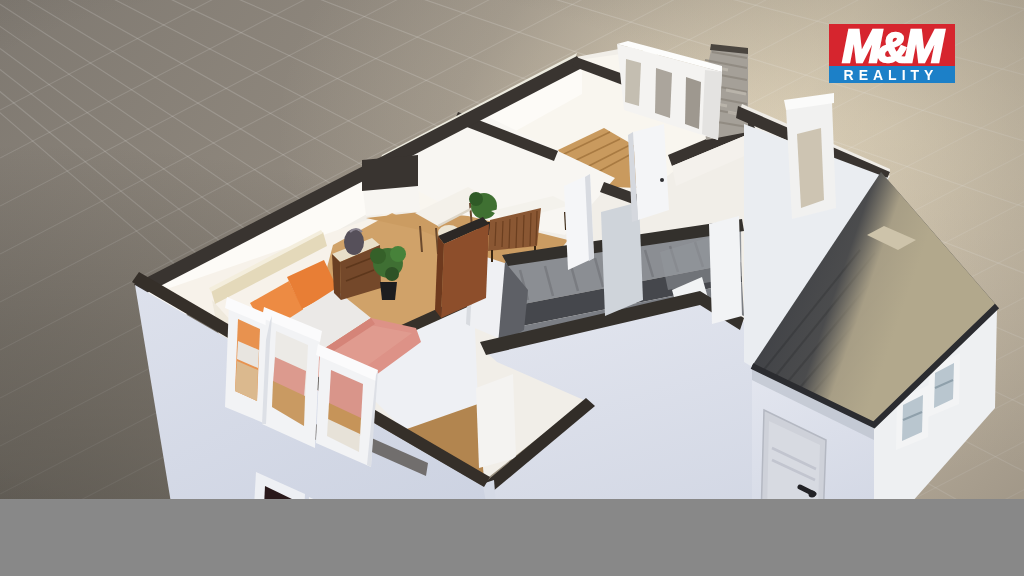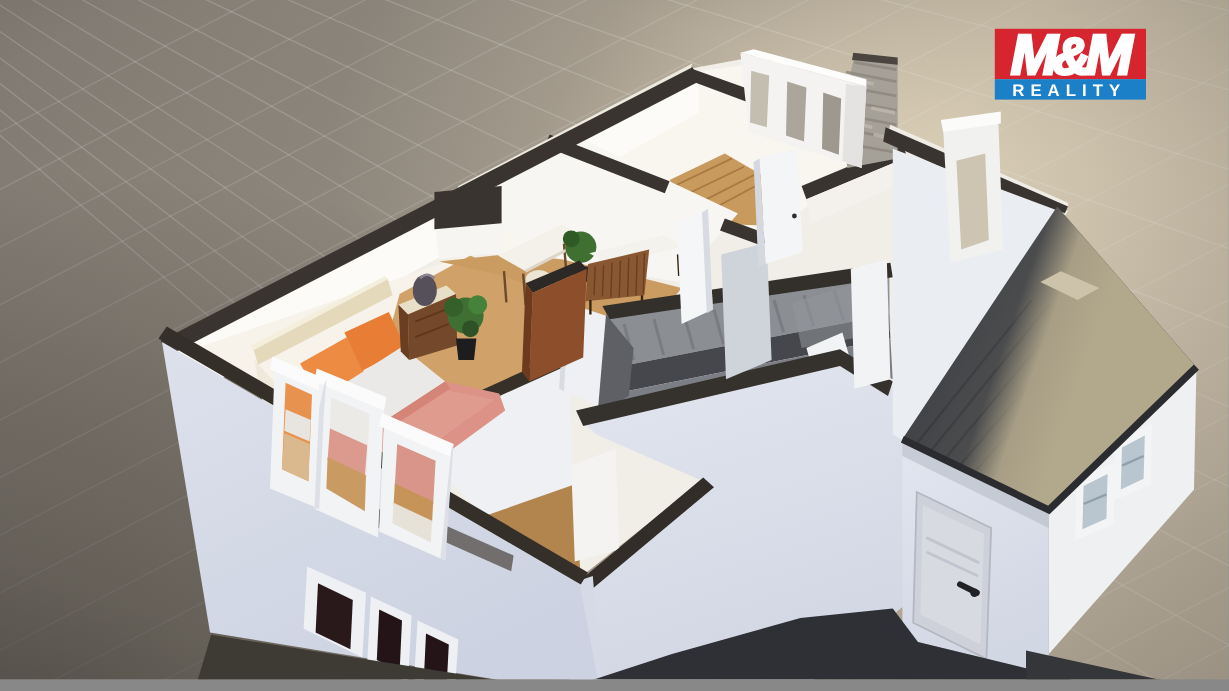--- a/index.html
+++ b/index.html
@@ -1,15 +1,15 @@
 <!DOCTYPE html>
 <html><head><meta charset="utf-8">
 <style>
 html,body{margin:0;padding:0;background:#888;}
-#stage{position:relative;width:1024px;height:566px;overflow:hidden;font-family:"Liberation Sans",sans-serif;}
+#stage{position:relative;width:1024px;height:499px;overflow:hidden;font-family:"Liberation Sans",sans-serif;}
 </style></head>
 <body>
 <div id="stage">
 <svg width="1024" height="576" viewBox="0 0 1024 576">
 <defs>
 <linearGradient id="bgGrad" x1="0" y1="0" x2="1" y2="0.35">
  <stop offset="0" stop-color="#7f7971"></stop>
  <stop offset="0.45" stop-color="#938b80"></stop>
  <stop offset="0.75" stop-color="#cdc1ab"></stop>
  <stop offset="1" stop-color="#c3b7a4"></stop>

